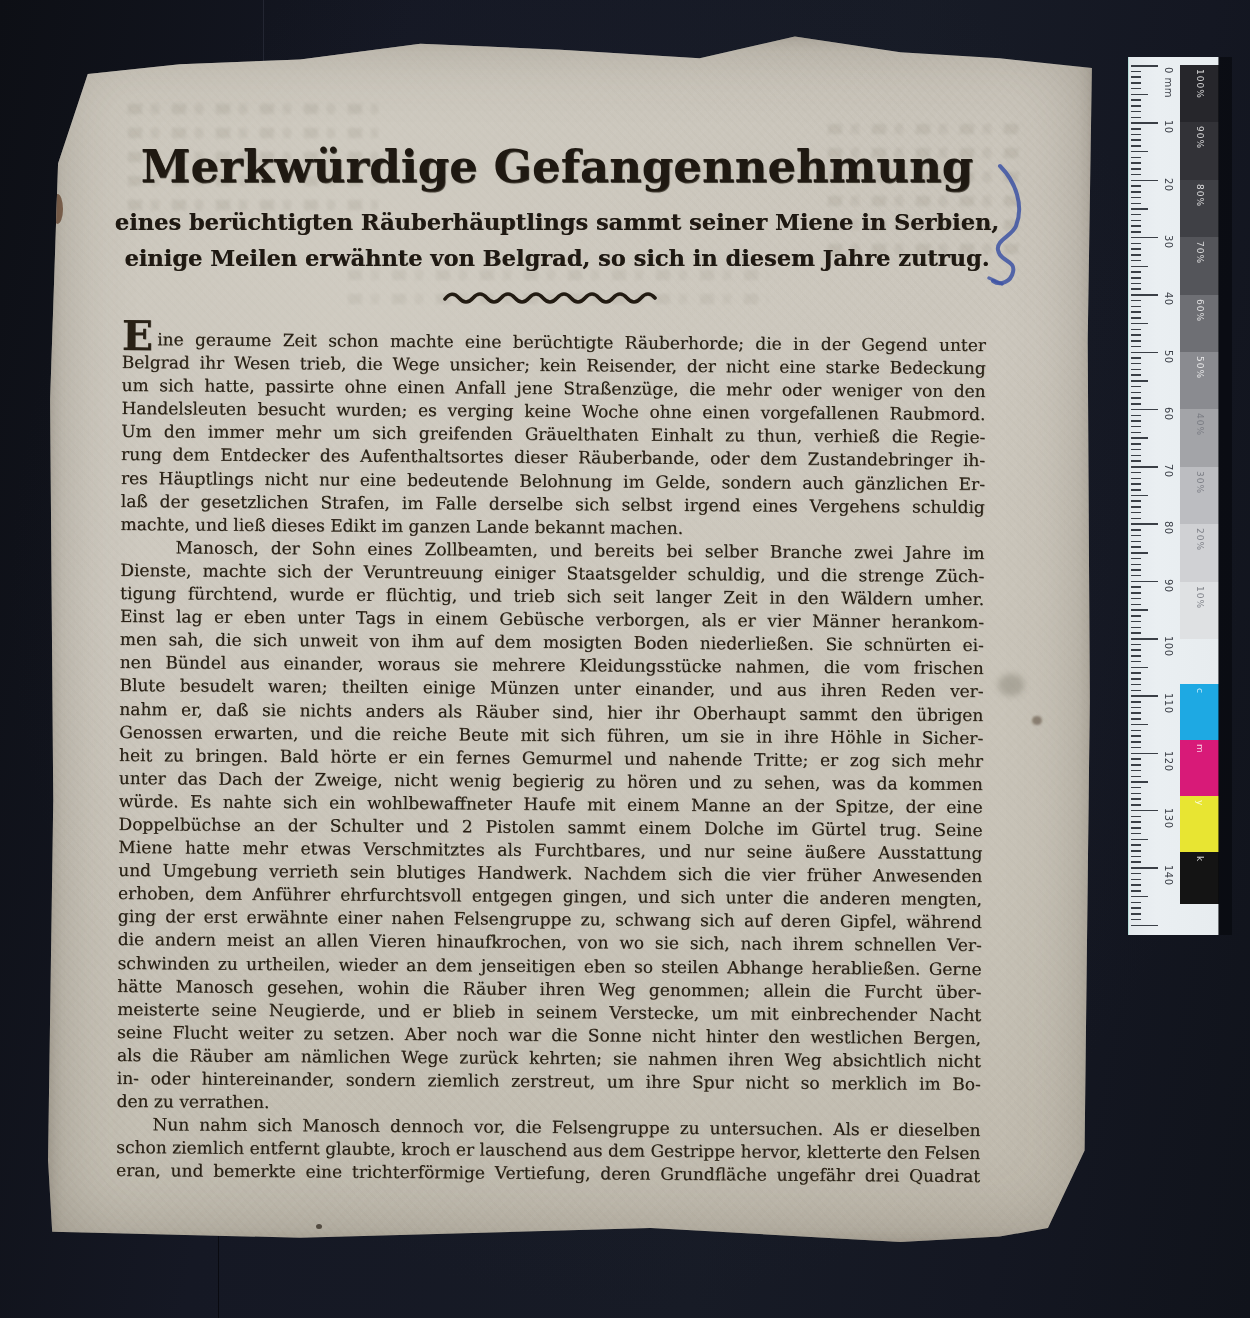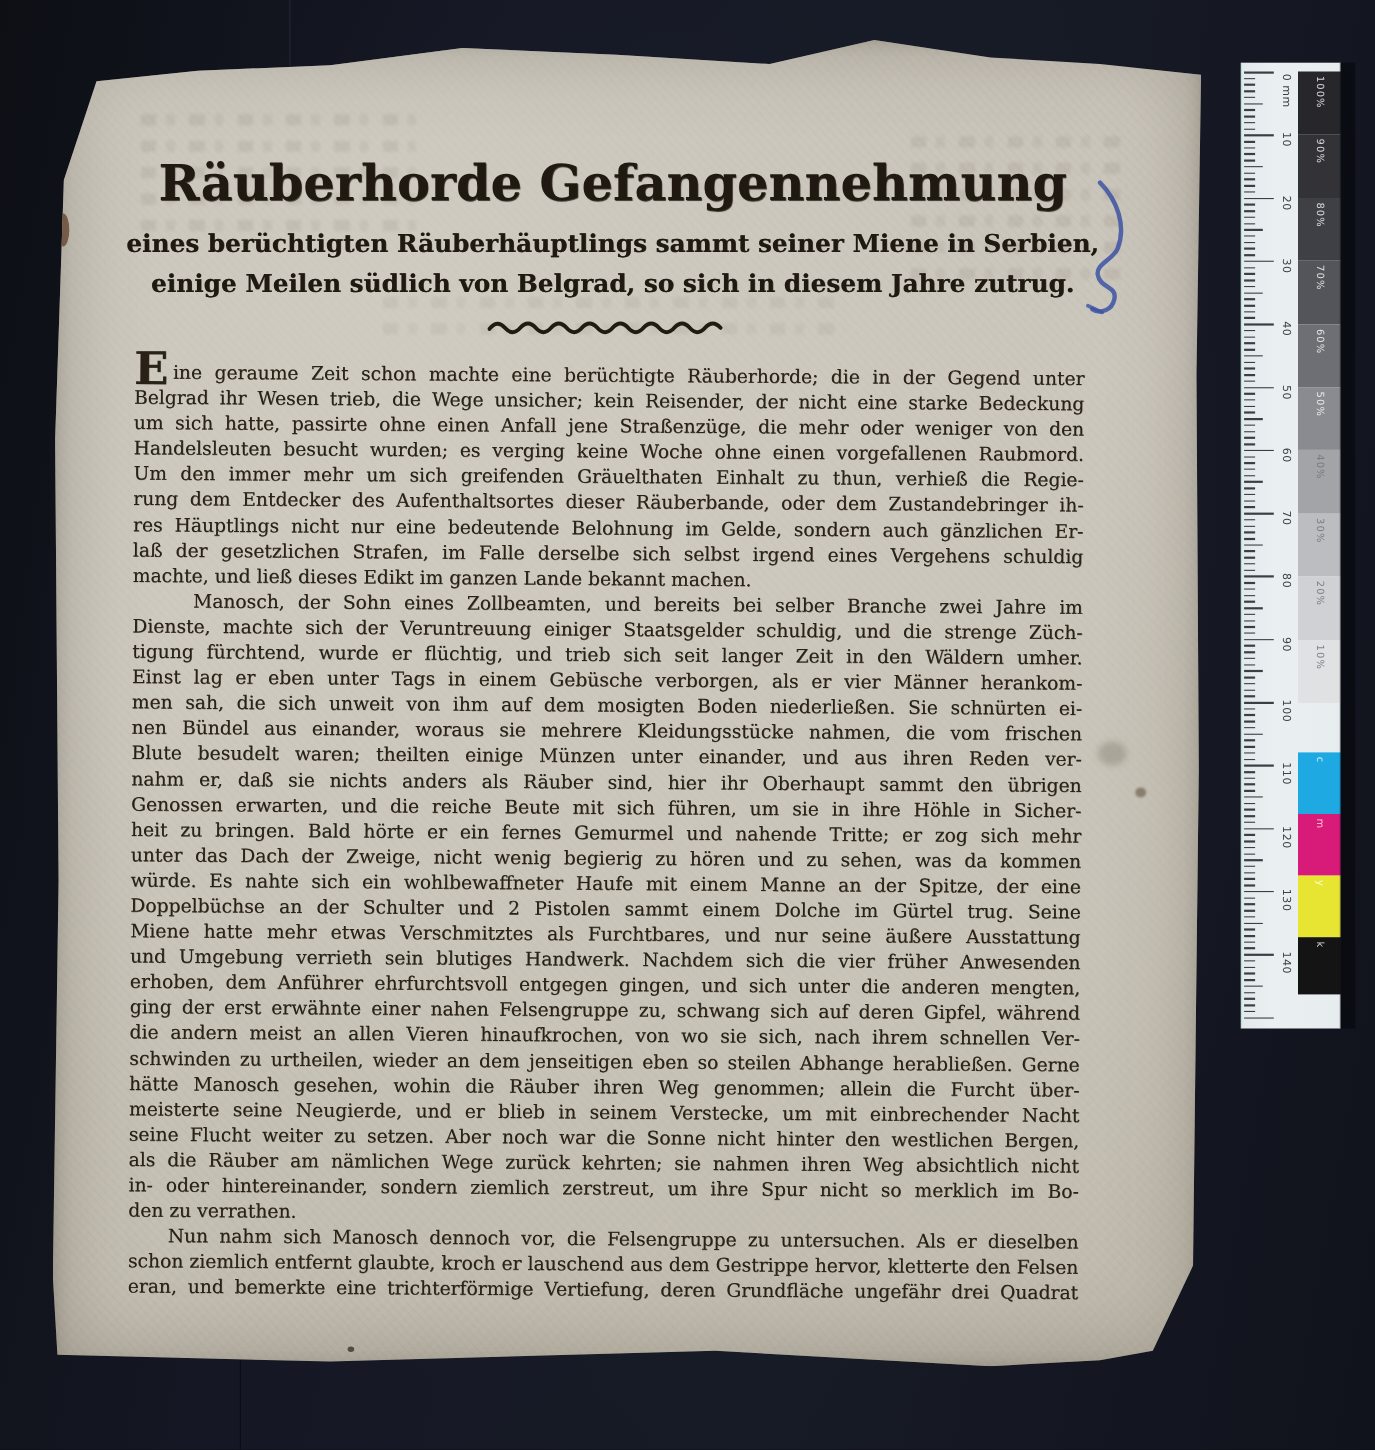--- a/index.html
+++ b/index.html
@@ -105,23 +105,23 @@
       <div class="g"></div>
         <div class="g"></div>
     </div>
 
     <div class="stain" style="left:4px;top:160px;width:11px;height:30px;background:#6d4a33;opacity:.8;"></div>
     <div class="stain" style="left:984px;top:682px;width:10px;height:9px;background:#5a4a3a;opacity:.55;filter:blur(1px);"></div>
     <div class="stain" style="left:950px;top:640px;width:26px;height:22px;background:#8d897c;opacity:.5;filter:blur(3px);"></div>
     <div class="stain" style="left:268px;top:1190px;width:6px;height:5px;background:#3a3228;opacity:.8;"></div>
 
     <div class="title-block">
-      <div class="doc-title">Räuberhorde Gefangennehmung</div>
+      <div class="doc-title">Merkwürdige Gefangennehmung</div>
       <div class="doc-subtitle">eines berüchtigten Räuberhäuptlings sammt seiner Miene in Serbien,</div>
-      <div class="doc-subtitle" style="margin-top:0;">einige Meilen südlich von Belgrad, so sich in diesem Jahre zutrug.</div>
+      <div class="doc-subtitle" style="margin-top:0;">einige Meilen erwähnte von Belgrad, so sich in diesem Jahre zutrug.</div>
       <div class="divider">
         <svg width="228" height="16" viewBox="0 0 228 16">
           <path d="M2 9 q7 -9 14 -1 t14 0 t14 0 t14 0 t14 0 t14 0 t14 0 t14 0 t14 0 t14 0 t14 0 t14 0 t14 0 t14 0 t14 0" fill="none" stroke="#221b12" stroke-width="3.6" stroke-linecap="round"></path>
         </svg>
       </div>
     </div>
 
     <div class="body-text" id="body-text">
         <div>
           <div class="line"><span class="initial">E</span>ine geraume Zeit schon machte eine berüchtigte Räuberhorde; die in der Gegend unter</div>

